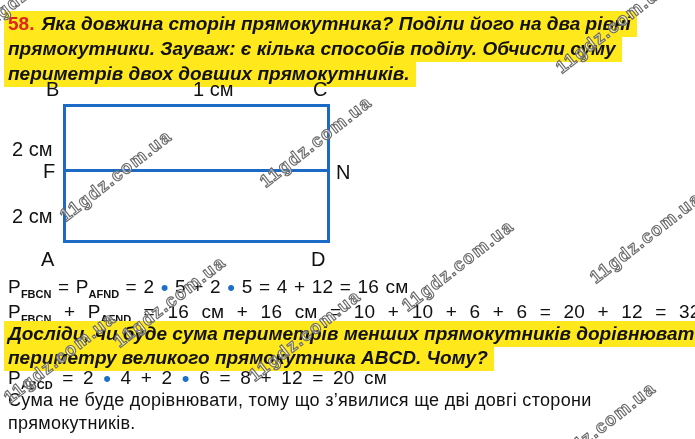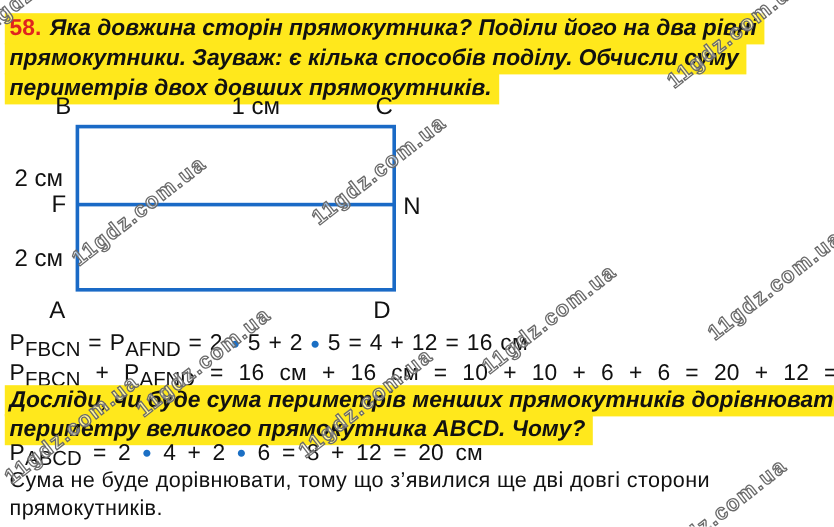--- a/index.html
+++ b/index.html
@@ -12,21 +12,21 @@
     position:absolute;left:4px;background:#ffe81c;font-style:italic;font-weight:700;
     font-size:19px;line-height:23px;padding:1px 6px 2px 4px;white-space:nowrap;z-index:2;
   }
   .num{font-style:normal;color:#e0241f;margin-right:7px;}
   
   .rect{position:absolute;left:63px;top:104px;width:261px;height:133px;border:3px solid #1a6ac6;z-index:1;}
   .divider{position:absolute;left:-1px;top:62px;width:265px;height:3px;background:#1a6ac6;}
   .dlabel{position:absolute;font-size:20px;white-space:nowrap;z-index:2;}
   
   .formula{position:absolute;left:8px;font-size:19px;letter-spacing:.2px;white-space:nowrap;z-index:2;}
-  .formula sub{font-size:17px;font-weight:400;letter-spacing:0;}
+  .formula sub{font-size:11px;font-weight:700;letter-spacing:0;}
   .fdot{color:#1b6fc4;font-size:22px;line-height:0;vertical-align:-2px;}
   .f1{top:276px;word-spacing:1px;}
   .f2{top:301px;word-spacing:7px;}
   .f3{top:367px;word-spacing:4px;}
   .q1{top:321px;}
   .q2{top:345px;}
   .answer{position:absolute;left:8px;font-size:18px;letter-spacing:.3px;white-space:nowrap;z-index:2;}
   .a1{top:390px;}
   .a2{top:413px;}
   

